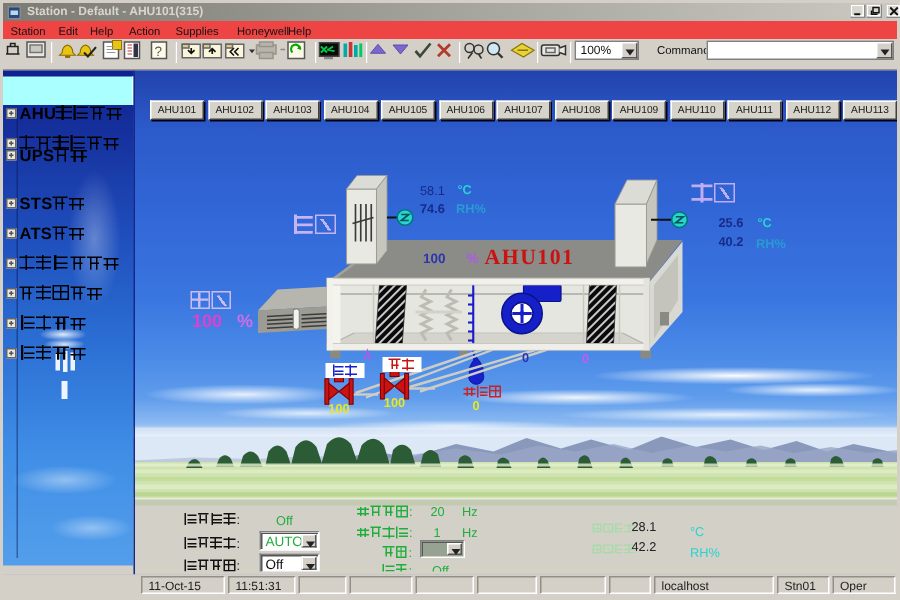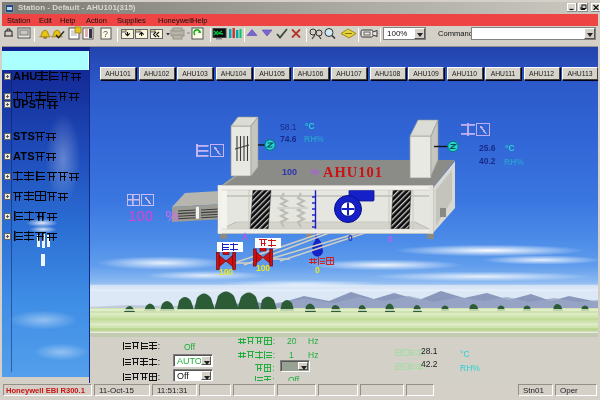--- a/index.html
+++ b/index.html
@@ -404,21 +404,21 @@
    <rect x="223" y="246.5" width="6" height="8"></rect>
           <rect x="221" y="245" width="10" height="2.6"></rect>
   </g>
  </g>
  <path d="M243,240 l2,-6 l2,6" fill="none" stroke="#b05ae8" stroke-width="1.2"></path>
 </svg>
 
 <div class="ab" id="labels" style="left:0;top:0;width:596px;height:336px">
  <div class="ab" style="left:193px;top:95px;font-size:15px;color:#c4b4f4"><i class="c k4"></i><i class="c k5"></i></div>
  <div class="ab" style="left:125px;top:145px;font-size:14px;color:#c9bcf2"><i class="c k2"></i><i class="c k5"></i></div>
- <div class="ab" style="left:126px;top:160px;font-size:15px;color:#e040d0;font-weight:normal">100&nbsp;&nbsp;&nbsp;<span style="color:#d06ee8">%</span></div>
+ <div class="ab" style="left:126px;top:160px;font-size:12px;color:#e040d0;font-weight:bold">100&nbsp;&nbsp;&nbsp;<span style="color:#d06ee8">%</span></div>
  <div class="ab" style="left:459px;top:74px;font-size:15px;color:#c0aef2"><i class="c k7"></i><i class="c k5"></i></div>
  <div class="ab" style="left:278px;top:75px;font-size:8.5px;font-weight:normal;color:#1a2a8a">58.1</div>
  <div class="ab" style="left:303px;top:74px;font-size:8.5px;font-weight:bold;color:#27d2d2">°C</div>
  <div class="ab" style="left:278px;top:87px;font-size:8.5px;font-weight:bold;color:#1a2a8a">74.6</div>
  <div class="ab" style="left:302px;top:87px;font-size:8.5px;font-weight:bold;color:#2a9ad2">RH%</div>
  <div class="ab" style="left:280px;top:120px;font-size:9px;font-weight:bold;color:#2a35b0">100</div>
  <div class="ab" style="left:309px;top:120px;font-size:9px;font-weight:bold;color:#b05ae8">%</div>
  <div class="ab" style="left:321px;top:117px;font-size:14.5px;font-weight:bold;color:#cc1111;font-family:'Liberation Serif',serif;letter-spacing:1px">AHU101</div>
  <div class="ab" style="left:477px;top:96px;font-size:8.5px;font-weight:bold;color:#1a2a8a">25.6</div>
  <div class="ab" style="left:503px;top:96px;font-size:8.5px;font-weight:bold;color:#27d2d2">°C</div>
@@ -476,24 +476,24 @@
  <div class="ab" style="left:306px;top:30px;color:#a8daaa;font-size:7px"><i class="c k2"></i><i class="c k5"></i><i class="c k4"></i><i class="c k1"></i>:</div>
  <div class="ab" style="left:332px;top:13px;color:#222">28.1</div>
  <div class="ab" style="left:332px;top:26px;color:#222">42.2</div>
  <div class="ab" style="left:371px;top:16px;color:#27d2d2">°C</div>
  <div class="ab" style="left:371px;top:30px;color:#27d2d2">RH%</div>
 </div>
 </div>
 <div class="ab" style="left:2px;top:377px;width:87px;height:6px;background:#d4d0c8"></div>
 <div class="ab" style="left:2px;top:381px;width:596px;height:2px;background:#d4d0c8"></div>
 <div class="ab" id="status">
- <div class="cell" style="left:1px;width:89px;color:#cc1111;font-weight:bold;font-size:7.6px;white-space:nowrap;padding-left:2px">Honeywell EBI R300.1</div>
  <div class="cell" style="left:92px;width:56px">11-Oct-15</div>
  <div class="cell" style="left:150px;width:45px">11:51:31</div>
  <div class="cell" style="left:197px;width:32px"></div>
  <div class="cell" style="left:231px;width:42px"></div>
  <div class="cell" style="left:275px;width:39px"></div>
  <div class="cell" style="left:316px;width:40px"></div>
  <div class="cell" style="left:358px;width:44px"></div>
  <div class="cell" style="left:404px;width:28px"></div>
+ <div class="cell" style="left:434px;width:80px">localhost</div>
  <div class="cell" style="left:516px;width:35px">Stn01</div>
  <div class="cell" style="left:553px;width:42px">Oper</div>
 </div>
 
 </body></html>

